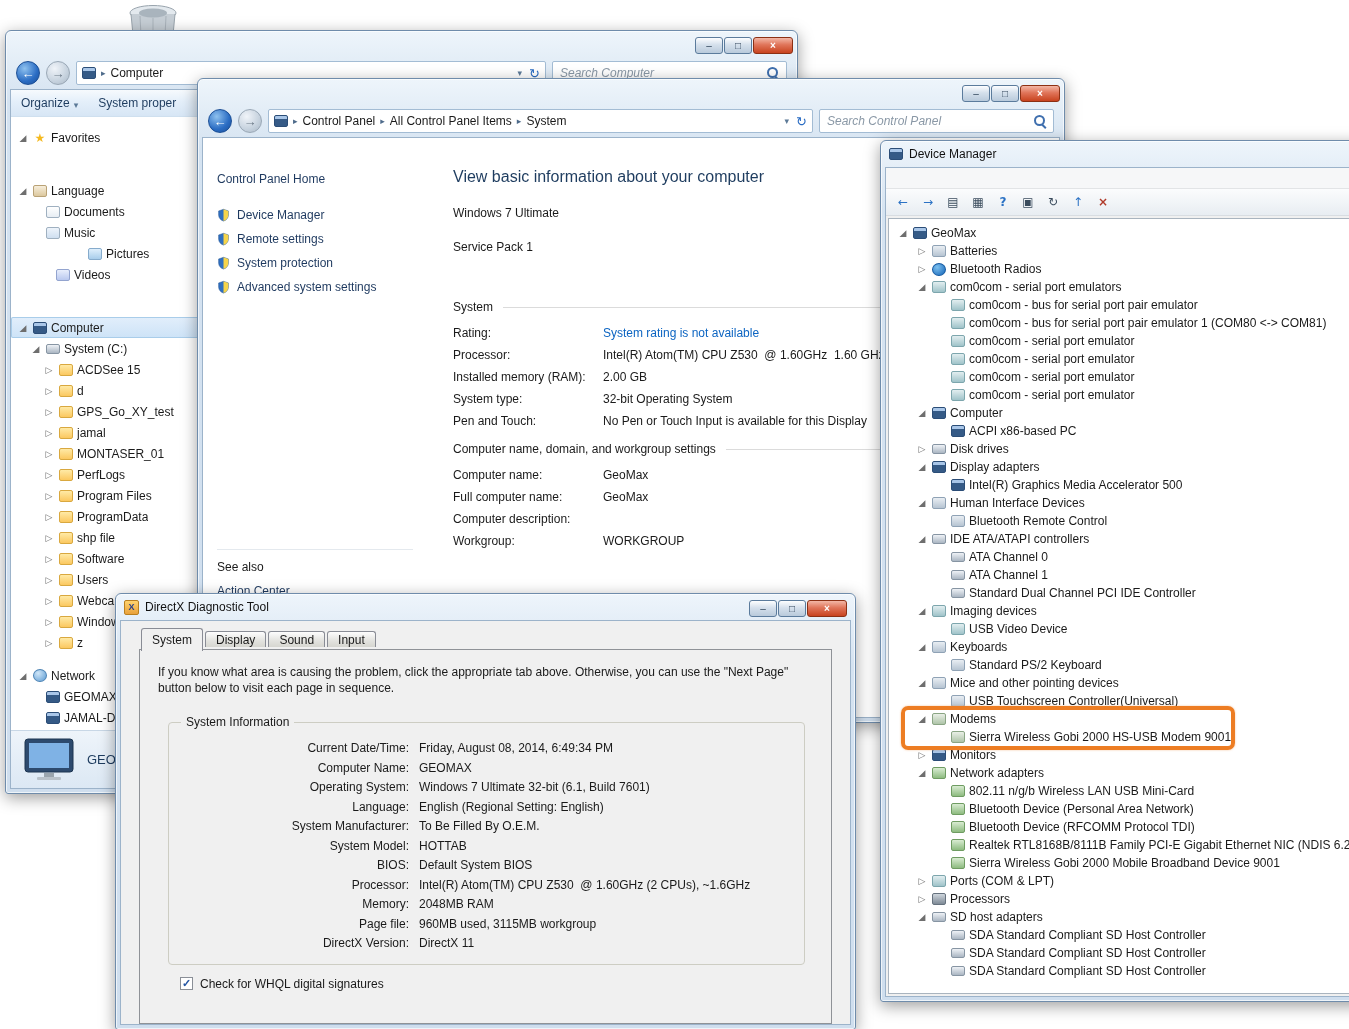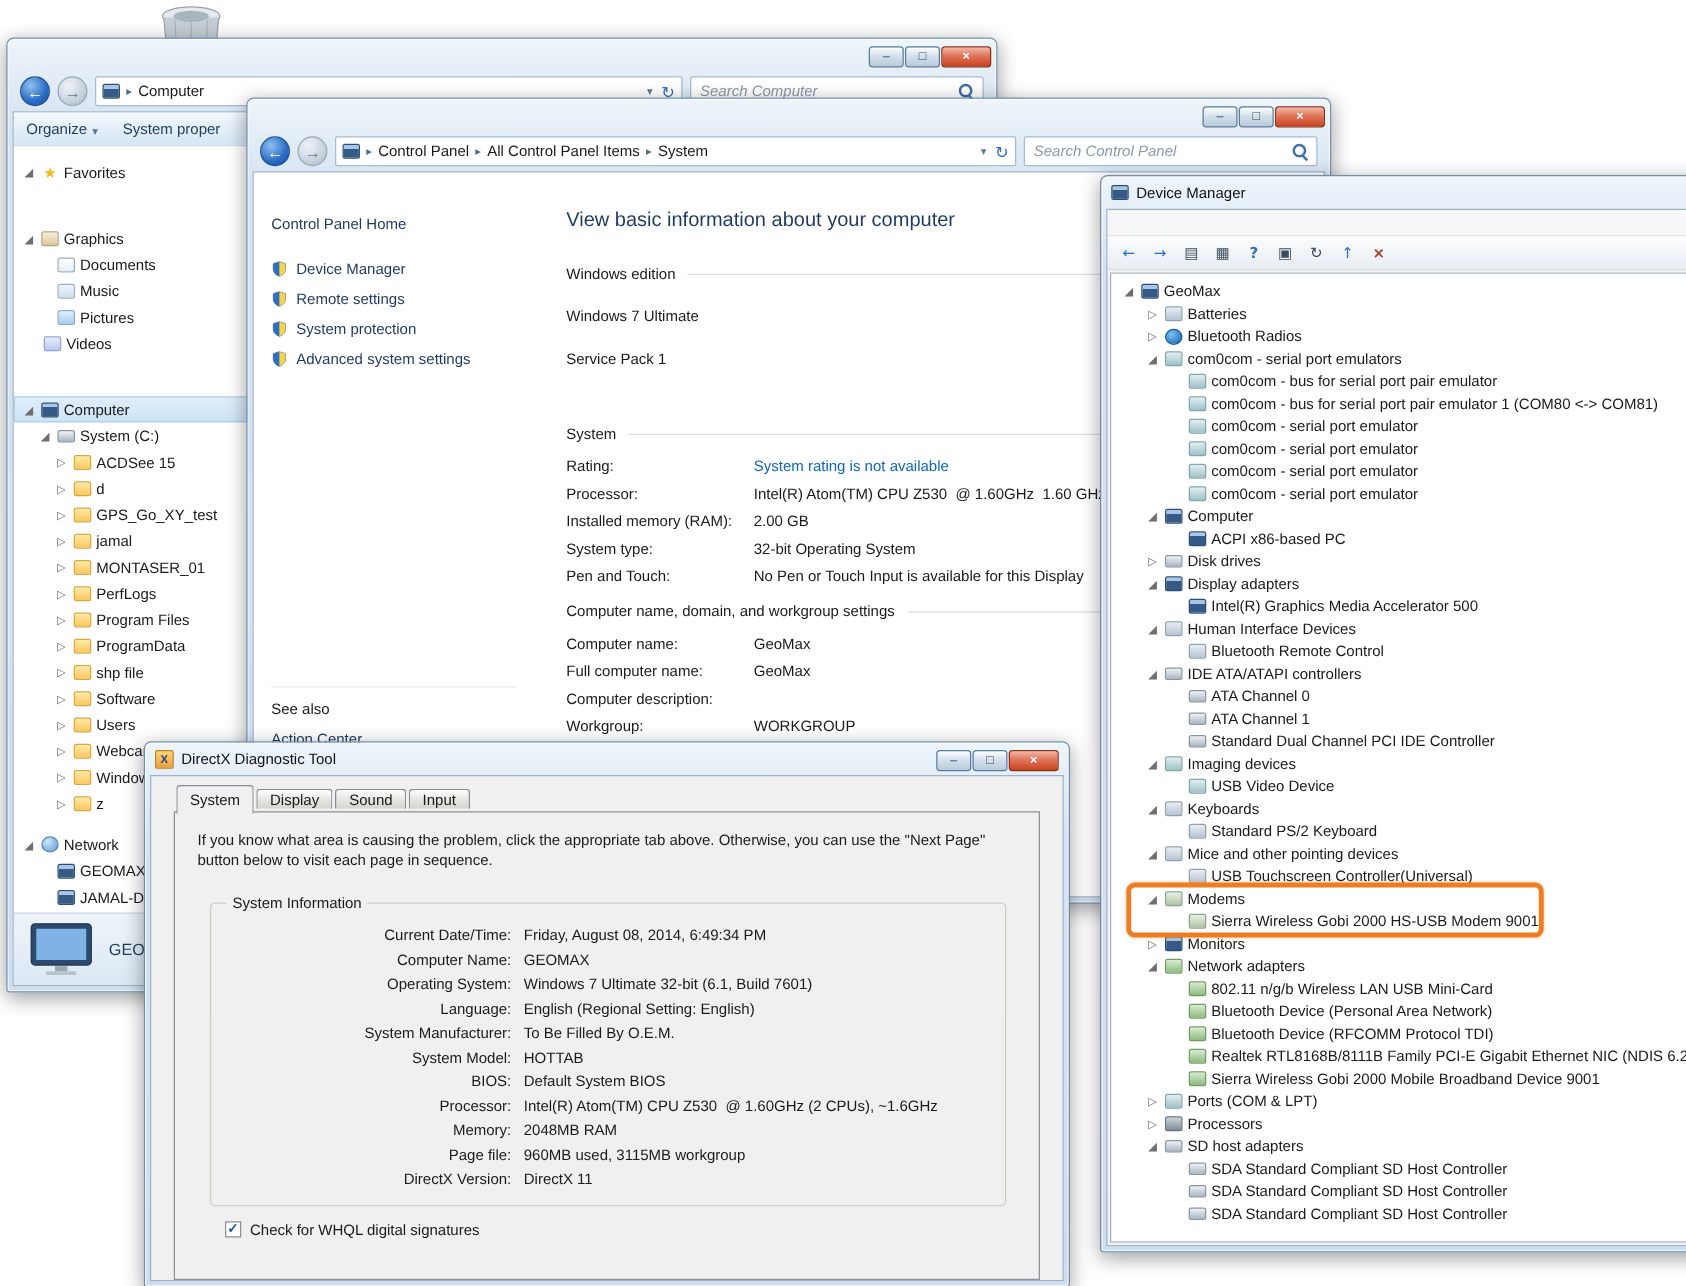--- a/index.html
+++ b/index.html
@@ -208,38 +208,38 @@
               <span class="tlabel">Favorites</span>
             </div>
             <div class="trow spacer" style="padding-left: 6px;">
               <span class="exp-glyph"></span>
               <span class="ic"></span>
               <span class="tlabel"></span>
             </div>
             <div class="trow" style="padding-left: 6px;">
               <span class="exp-glyph">◢</span>
               <span class="ic ic-lib"></span>
-              <span class="tlabel">Graphics</span>
+              <span class="tlabel">Language</span>
             </div>
             <div class="trow" style="padding-left: 19px;">
               <span class="exp-glyph"></span>
               <span class="ic ic-doc"></span>
               <span class="tlabel">Documents</span>
             </div>
             <div class="trow" style="padding-left: 19px;">
               <span class="exp-glyph"></span>
               <span class="ic ic-music"></span>
               <span class="tlabel">Music</span>
             </div>
-            <div class="trow" style="padding-left: 19px;">
+            <div class="trow" style="padding-left: 19px; margin-left: 42px;">
               <span class="exp-glyph"></span>
               <span class="ic ic-pic"></span>
               <span class="tlabel">Pictures</span>
             </div>
-            <div class="trow" style="padding-left: 8px;">
+            <div class="trow" style="padding-left: 29px;">
               <span class="exp-glyph"></span>
               <span class="ic ic-video"></span>
               <span class="tlabel">Videos</span>
             </div>
             <div class="trow spacer" style="padding-left: 6px;">
               <span class="exp-glyph"></span>
               <span class="ic"></span>
               <span class="tlabel"></span>
             </div>
             <div class="trow selected" style="padding-left: 6px;">
@@ -428,23 +428,20 @@
             </div>
           </div>
         <div class="cp-seealso">
           <div class="cp-sa-head">See also</div>
           <div class="cp-sa-item">Action Center</div>
         </div>
       </aside>
       <main class="cp-main">
         <h1 class="cp-title">View basic information about your computer</h1>
 
-        <div class="sect-head">
-          <span>Windows edition</span>
-        </div>
         <div class="we-lines">
           <div>Windows 7 Ultimate</div>
           <div>Service Pack 1</div>
         </div>
 
         <div class="sect-head sect-big">
           <span>System</span>
         </div>
         <div class="cp-rows">
 

